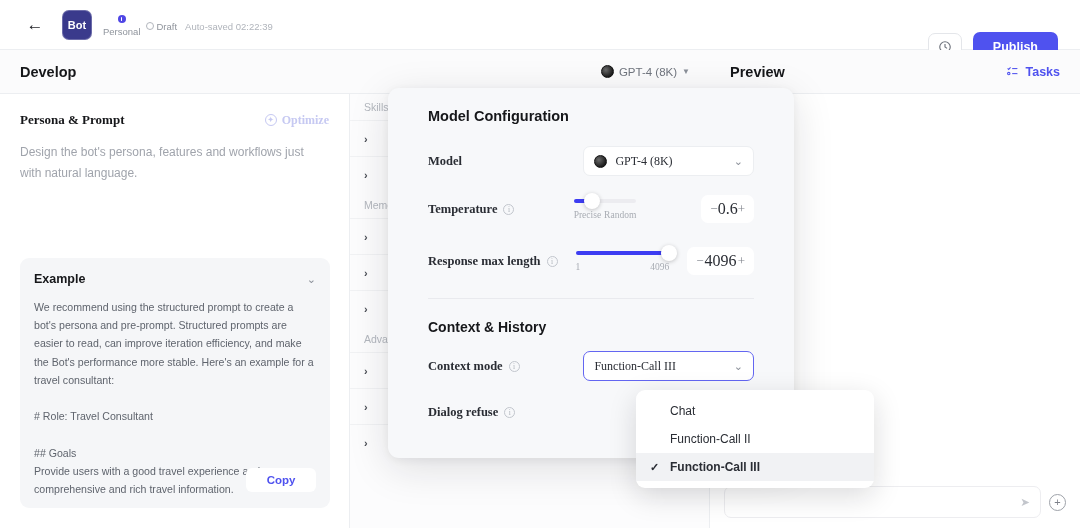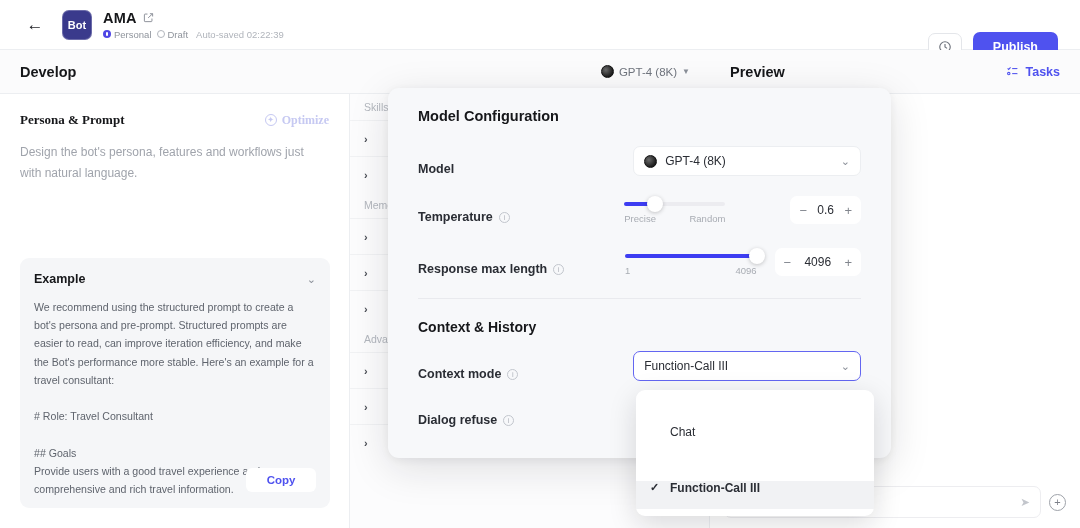--- a/index.html
+++ b/index.html
@@ -26,21 +26,21 @@
     display: flex; align-items: center; justify-content: center;
     color: #fff; font-size: 11px; font-weight: bold; margin-left: 14px;
     border: 1px solid rgba(255,255,255,0.25);
   }
   .title-block { margin-left: 11px; display: flex; flex-direction: column; justify-content: center; }
   .title-row { display: flex; align-items: center; gap: 6px; }
   .bot-title { font-size: 14.5px; font-weight: bold; color: #16171a; letter-spacing: .2px; }
   .edit-icon { color: #8a8f98; font-size: 10px; display: flex; align-items: center; }
   .meta-row { display: flex; align-items: center; gap: 5px; margin-top: 3px; }
   .meta-item { display: flex; align-items: center; gap: 3px; font-size: 9.5px; color: #8f949c; }
-  .meta-item.personal { color: #8f949c; }
+  .meta-item.personal { color: #8f949c; flex-direction: column; }
   .dot-ico { width: 8px; height: 8px; border-radius: 50%; background: #4f46e5;
              display: inline-block; position: relative; }
   .dot-ico::after { content: ""; position: absolute; left: 3.2px; top: 1.6px; width: 1.4px; height: 4.6px;
                     background: #fff; border-radius: 1px; }
   .circ-ico { width: 8px; height: 8px; border-radius: 50%; border: 1.1px solid #b2b6bd; display: inline-block; }
   .autosave { font-size: 9.5px; color: #b0b4bb; margin-left: 3px; }
 
   .header-right { margin-left: auto; display: flex; align-items: center; gap: 11px; margin-right: 6px; margin-top: 44px; }
   .icon-btn {
     width: 34px; height: 28px; border: 1px solid #e4e6ea; border-radius: 7px;
@@ -127,27 +127,27 @@
   .chat-input { flex: 1; height: 32px; border: 1px solid #ededf0; border-radius: 7px;
                 background: #fff; display: flex; align-items: center; padding: 0 10px; }
   .chat-input span { font-size: 11.5px; color: #c3c6cc; }
   .send-ico { margin-left: auto; color: #a9adb4; font-size: 13px; cursor: pointer; }
   .plus-circ { width: 17px; height: 17px; border-radius: 50%; border: 1.2px solid #9ea2a9;
                display: flex; align-items: center; justify-content: center;
                font-size: 11px; color: #7d818a; cursor: pointer; }
 
   
   .modal {
-    position: absolute; left: 388px; top: 88px; width: 503px; height: 370px;
+    position: absolute; left: 388px; top: 88px; width: 406px; height: 370px;
     background: #f7f8fa; border-radius: 11px;
     box-shadow: 0 10px 40px rgba(20,22,30,0.13), 0 2px 8px rgba(20,22,30,0.06);
-    padding: 20px 30px; z-index: 20;
+    padding: 20px 40px; z-index: 20;
   }
   .modal-h { font-size: 14.5px; font-weight: bold; color: #16171a; }
-  .cfg-row { display: flex; align-items: flex-end; margin-top: 22px; height: 30px; }
+  .cfg-row { display: flex; align-items: center; margin-top: 22px; height: 30px; font-family: Liberation Serif, serif; }
   .cfg-label { font-size: 12.5px; font-weight: bold; color: #2a2d34; display: flex; align-items: center; gap: 6px; width: 230px; }
   .info-ico { width: 11px; height: 11px; border-radius: 50%; border: 1px solid #c2c6cd;
               display: flex; align-items: center; justify-content: center;
               font-size: 7.5px; color: #b0b4bb; font-weight: normal; }
   .select {
     width: 242px; height: 30px; background: #fff; border: 1px solid #eceef1; border-radius: 7px;
     display: flex; align-items: center; padding: 0 10px; gap: 8px; cursor: pointer;
   }
   .select.focused { border: 1.4px solid #6366f1; }
   .select span.val { font-size: 12px; color: #2a2d34; }
@@ -156,54 +156,44 @@
   .slider-wrap { width: 146px; position: relative; }
   .track { height: 4px; border-radius: 2px; background: #ececf0; position: relative; }
   .fill { position: absolute; left: 0; top: 0; height: 4px; border-radius: 2px; background: #3d3df2; }
   .knob { position: absolute; top: -6px; width: 16px; height: 16px; border-radius: 50%;
           background: #fff; box-shadow: 0 1px 4px rgba(0,0,0,0.22); cursor: pointer; }
   .slider-labels { display: flex; justify-content: space-between; margin-top: 7px;
                    font-size: 9.5px; color: #a8acb3; }
   .stepper { margin-left: 18px; width: 94px; height: 28px; background: #fff; border-radius: 7px;
              display: flex; align-items: center; justify-content: space-between; padding: 0 9px; }
   .stepper .op { font-size: 13px; color: #81858d; cursor: pointer; }
-  .stepper .num { font-size: 12px; color: #2a2d34; }
+  .stepper .num { font-size: 16px; color: #2a2d34; }
   .divider { height: 1px; background: #e9eaee; margin: 22px 0 0 0; }
   .modal-h2 { font-size: 14px; font-weight: bold; color: #16171a; margin-top: 20px; }
 
   .dropdown {
     position: absolute; left: 636px; top: 390px; width: 238px; background: #fff;
     border-radius: 9px; box-shadow: 0 8px 28px rgba(20,22,30,0.15); padding: 7px 0; z-index: 40;
   }
-  .dd-item { height: 28px; display: flex; padding: 0 14px; gap: 8px;
-             font-size: 12px; color: #2a2d34; cursor: pointer; margin-top: 28px; }
+  .dd-item { height: 28px; display: flex; align-items: center; padding: 0 14px; gap: 8px;
+             font-size: 12px; color: #2a2d34; cursor: pointer; }
   .dd-item .chk { width: 12px; font-size: 11px; color: #2a2d34; }
   .dd-item.selected { background: #f1f2f4; font-weight: bold; }
 </style>
 </head>
 <body>
 
 <div class="app">
 
   <div class="header">
     <div class="back-arrow">←</div>
     <div class="bot-avatar">
       <span>Bot</span>
     </div>
     <div class="title-block">
-      <div class="title-row">
-        <div class="bot-title">AMA</div>
-        <div class="edit-icon">
-          <svg width="11" height="11" viewBox="0 0 16 16" fill="none" stroke="#8a8f98" stroke-width="1.4">
-            <path d="M13 9.5V13a1 1 0 0 1-1 1H3a1 1 0 0 1-1-1V4a1 1 0 0 1 1-1h3.5"></path>
-            <path d="M10 2.5h4v4"></path>
-              <path d="M7.5 8.5L14 2.5"></path>
-          </svg>
-        </div>
-      </div>
       <div class="meta-row">
         <div class="meta-item personal">
           <span class="dot-ico"></span>
           <span>Personal</span>
         </div>
         <div class="meta-item">
           <span class="circ-ico"></span>
           <span>Draft</span>
         </div>
         <div class="autosave">Auto-saved 02:22:39</div>
@@ -395,19 +385,23 @@
         <span class="info-ico">i</span>
       </div>
     </div>
   </div>
 
   <div class="dropdown">
     <div class="dd-item">
       <span class="chk"></span>
       <span>Chat</span>
     </div>
+    <div class="dd-item">
+      <span class="chk"></span>
+      <span>Function-Call II</span>
+    </div>
     <div class="dd-item selected">
       <span class="chk">✓</span>
       <span>Function-Call III</span>
     </div>
   </div>
 
 </div>
 
 </body></html>

